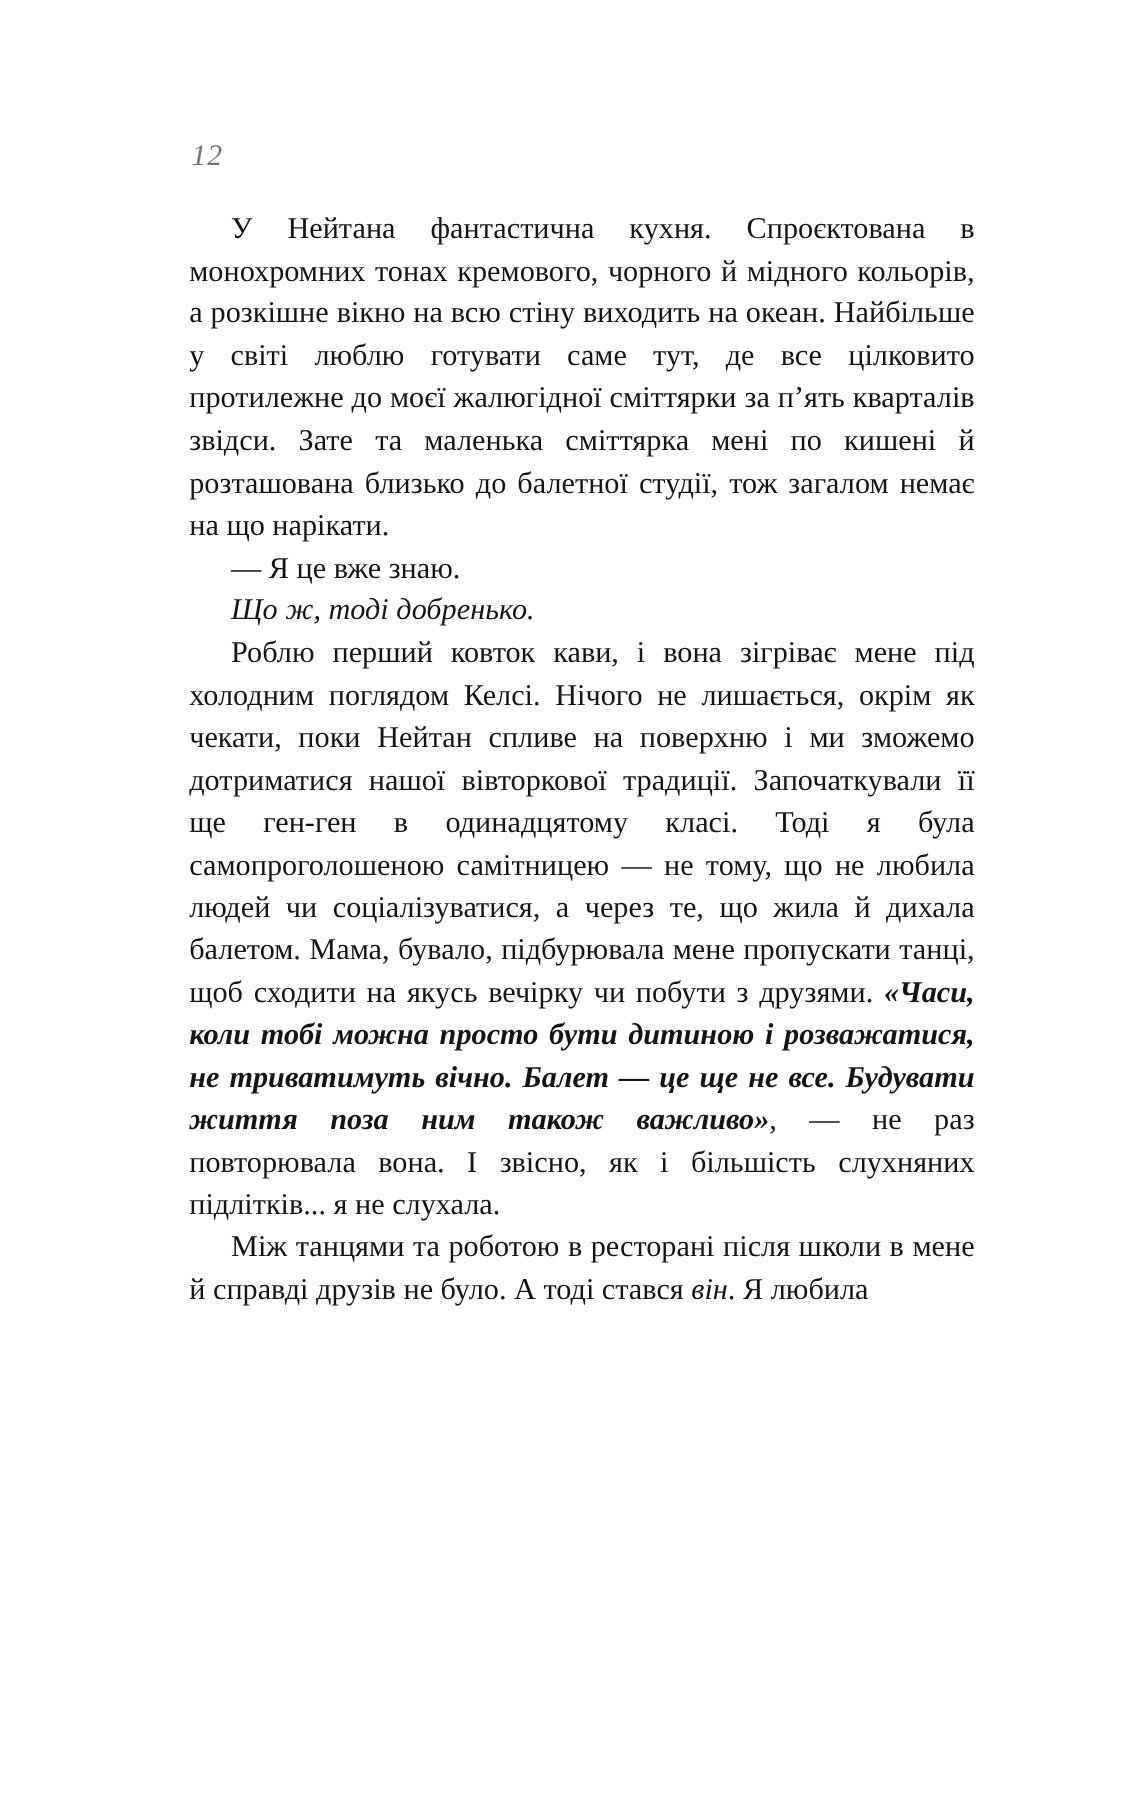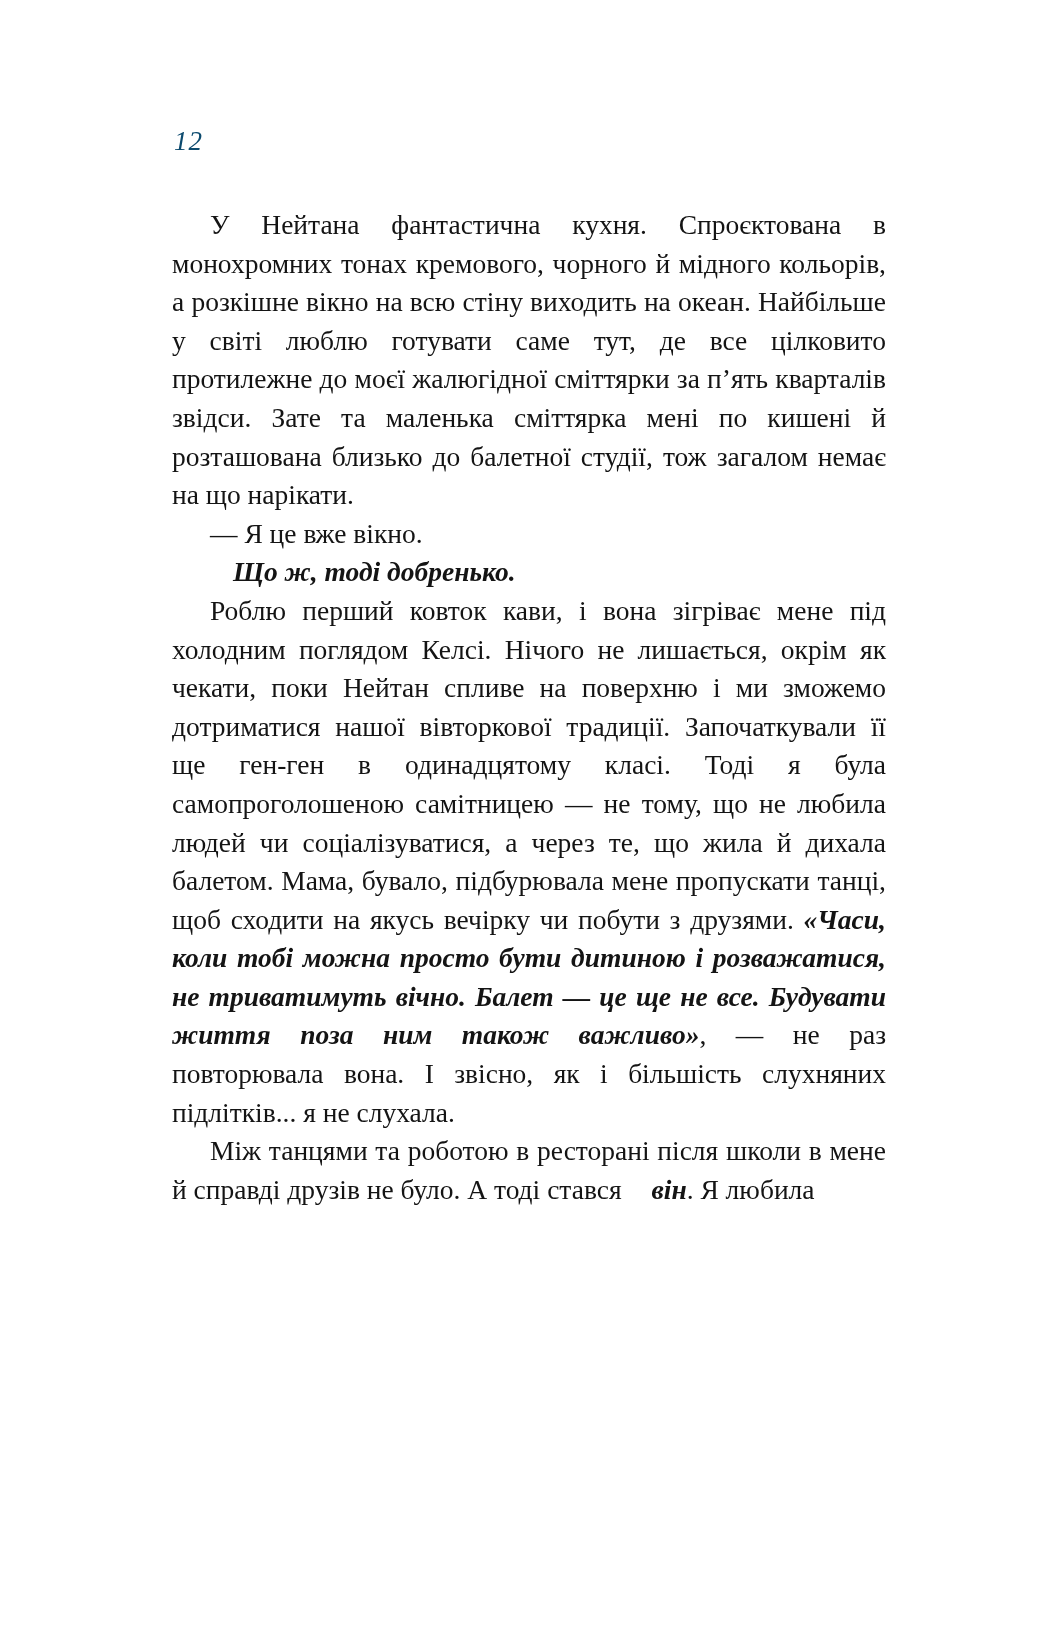--- a/index.html
+++ b/index.html
@@ -16,58 +16,57 @@
     color: #141414;
     overflow: hidden;
   }
   .page-number {
     position: absolute;
     left: 174px;
     top: 126px;
     font-size: 27px;
     font-style: italic;
     letter-spacing: 1px;
-    color: #0c4a6e;
+    color: #737373;
   }
   .text-block {
     position: absolute;
     left: 172px;
-    top: 206px;
+    top: 188px;
     width: 714px;
     font-size: 27.5px;
     line-height: 38.6px;
     text-align: justify;
     hyphens: auto;
     -webkit-hyphens: auto;
     color: #141414;
   }
   .text-block p {
     margin: 0;
     padding: 0;
     text-indent: 38px;
   }
   .run-normal {
     font-style: normal;
     font-weight: normal;
   }
   .run-italic {
     font-style: italic;
-    font-weight: bold;
-    margin-left: 23px;
+    font-weight: normal;
   }
   .run-bold-italic {
     font-style: italic;
     font-weight: bold;
   }
 </style>
 </head>
 <body>
 
 <div class="book-page">
   <div class="page-number">12</div>
   <div class="text-block">
       <p><span class="run-normal">У Нейтана фантастична кухня. Спроєктована в монохромних тонах кремового, чорного й мідного кольорів, а розкішне вікно на всю стіну виходить на океан. Найбільше у світі люблю готувати саме тут, де все цілковито протилежне до моєї жалюгідної сміттярки за п’ять кварталів звідси. Зате та маленька сміттярка мені по кишені й розташована близько до балетної студії, тож загалом немає на що нарікати.</span></p>
-      <p><span class="run-normal">— Я це вже вікно.</span></p>
+      <p><span class="run-normal">— Я це вже знаю.</span></p>
       <p><span class="run-italic">Що ж, тоді добренько.</span></p>
       <p><span class="run-normal">Роблю перший ковток кави, і вона зігріває мене під холодним поглядом Келсі. Нічого не лишається, окрім як чекати, поки Нейтан спливе на поверхню і ми зможемо дотриматися нашої вівторкової традиції. Започаткували її ще ген-ген в одинадцятому класі. Тоді я була самопроголошеною самітницею — не тому, що не любила людей чи соціалізуватися, а через те, що жила й дихала балетом. Мама, бувало, підбурювала мене пропускати танці, щоб сходити на якусь вечірку чи побути з друзями. </span><span class="run-bold-italic">«Часи, коли тобі можна просто бути дитиною і розважатися, не триватимуть вічно. Балет — це ще не все. Будувати життя поза ним також важливо»</span><span class="run-normal">, — не раз повторювала вона. І звісно, як і більшість слухняних підлітків... я не слухала.</span></p>
       <p><span class="run-normal">Між танцями та роботою в ресторані після школи в мене й справді друзів не було. А тоді стався </span><span class="run-italic">він</span><span class="run-normal">. Я любила</span></p>
     </div>
 </div>
 
 </body></html>

